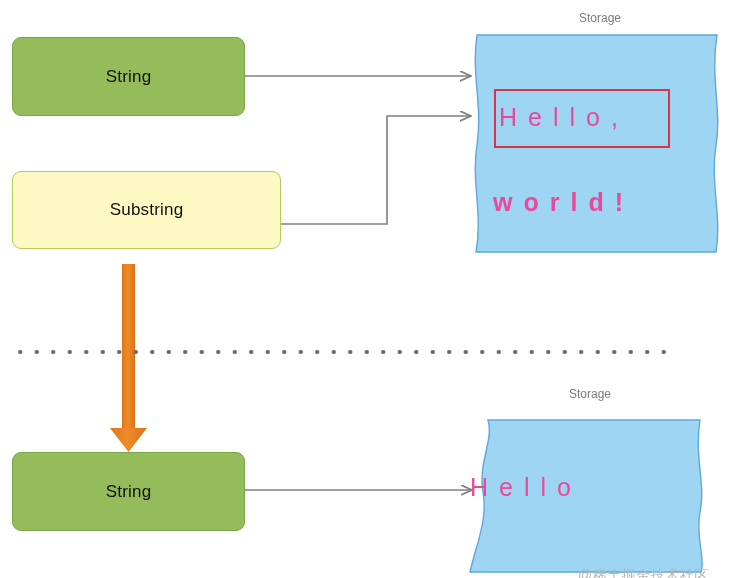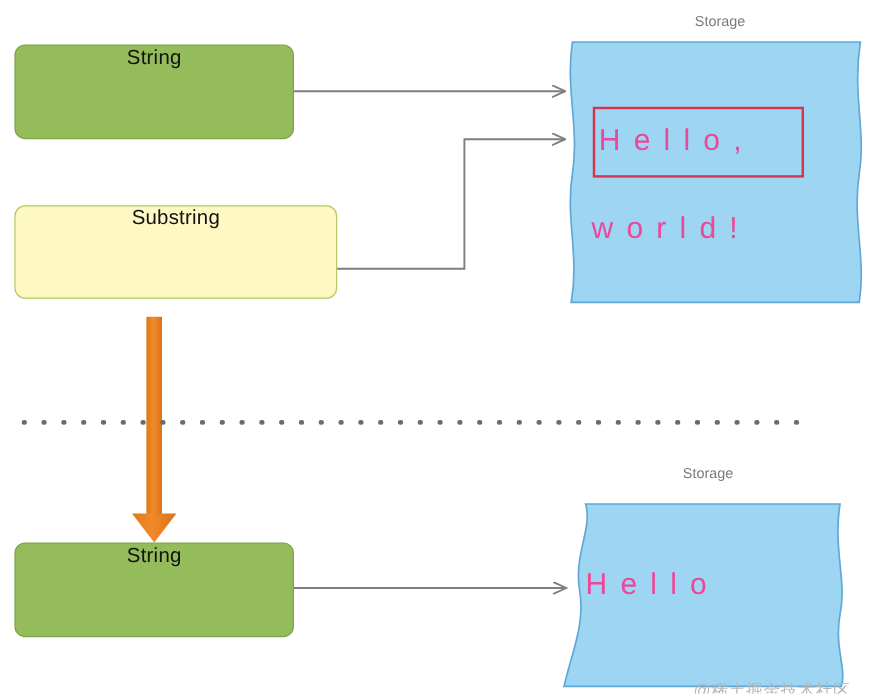--- a/index.html
+++ b/index.html
@@ -19,20 +19,21 @@
     position: absolute;
     left: 0;
     top: 0;
     width: 732px;
     height: 578px;
   }
 
   .node-box {
     position: absolute;
     display: flex;
+    align-items: center;
     justify-content: center;
     border-radius: 9px;
     box-sizing: border-box;
     font-size: 17px;
     color: #121212;
     letter-spacing: 0.2px;
   }
 
   .node-string-top {
     left: 12px;  top: 37px;  width: 233px; height: 79px;
@@ -61,22 +62,22 @@
   .storage-label-bottom { left: 510px; top: 387px; width: 160px; }
 
   .storage-text {
     position: absolute;
     font-size: 25px;
     color: #ec4899;
     letter-spacing: 11px;
     white-space: nowrap;
   }
   .storage-text-line1 { left: 499px; top: 103px; }
-  .storage-text-line2 { left: 493px; top: 176px; }
-  .storage-text-hello { left: 488px; top: 473px; }
+  .storage-text-line2 { left: 493px; top: 188px; font-weight: bold; }
+  .storage-text-hello { left: 470px; top: 473px; }
 
   .highlight-box {
     position: absolute;
     left: 494px; top: 89px;
     width: 176px; height: 59px;
     border: 2px solid #d5344a;
     box-sizing: border-box;
     background: transparent;
   }
 

